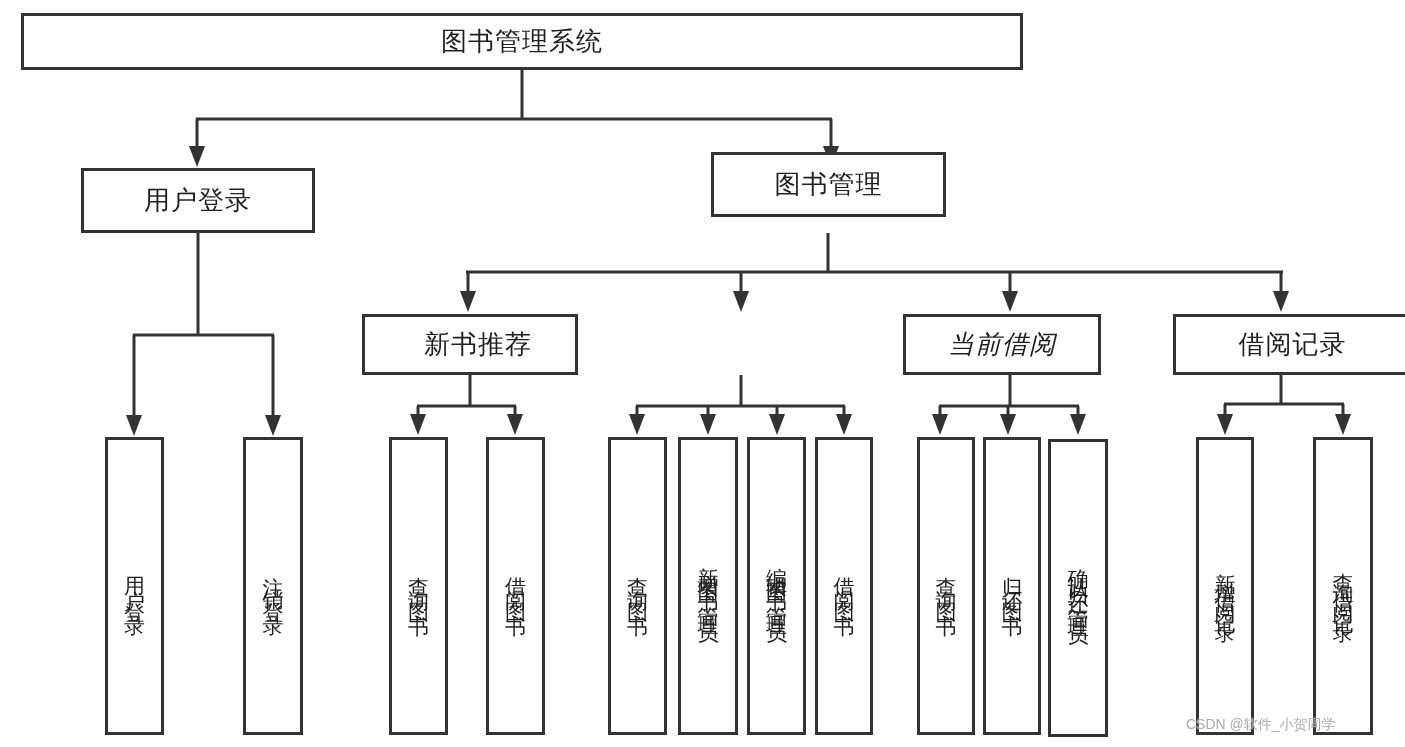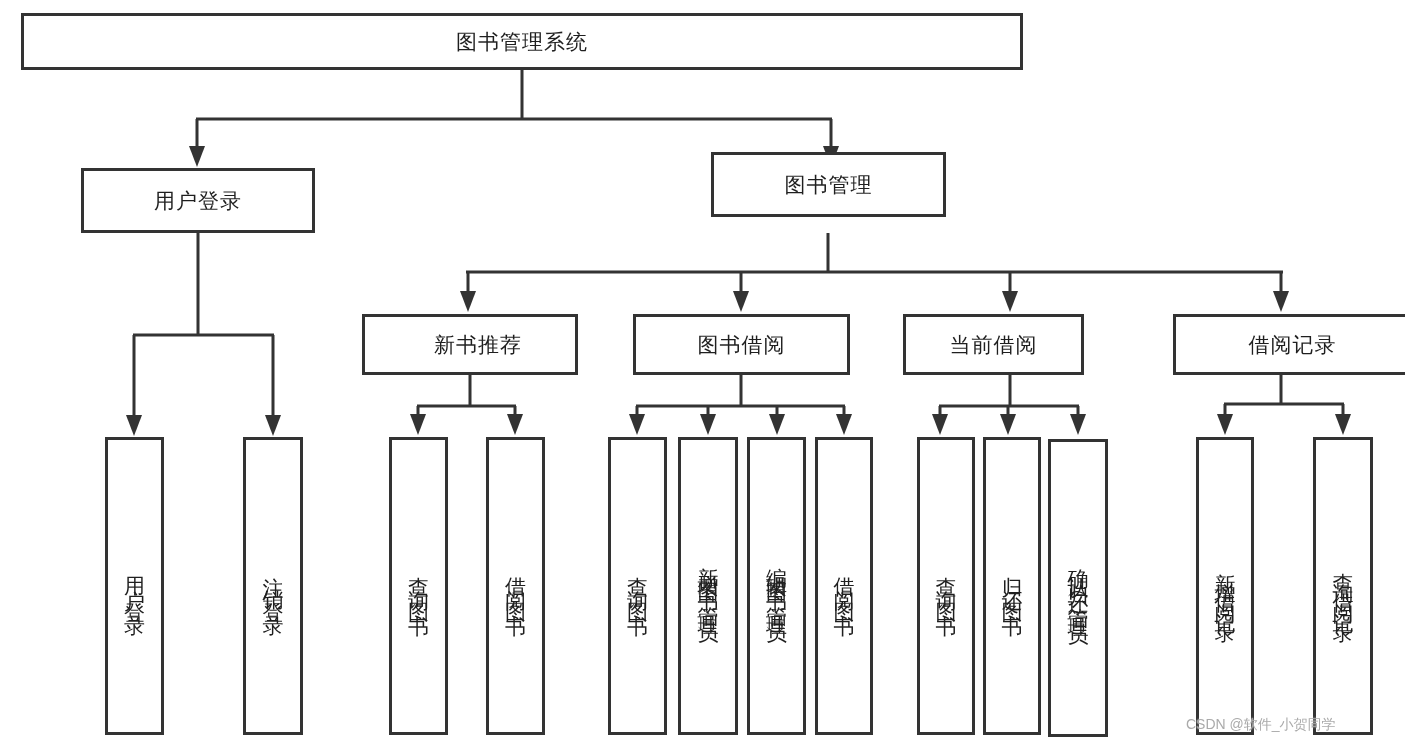--- a/index.html
+++ b/index.html
@@ -7,21 +7,21 @@
     position:relative;width:1405px;height:747px;background:#ffffff;overflow:hidden;
     font-family:"Liberation Sans","DejaVu Sans",sans-serif;
   }
   #wires{position:absolute;left:0;top:0;z-index:1;}
   .node{
     position:absolute;box-sizing:border-box;background:#ffffff;
     border:3px solid #333333;color:#1f1f1f;z-index:2;
   }
   .hbox{
     display:flex;align-items:center;justify-content:center;
-    font-size:21px;letter-spacing:1px;
+    font-size:26px;letter-spacing:1px;
   }
   .vbox{display:flex;align-items:center;justify-content:center;}
   .vtext{
     writing-mode:vertical-rl;text-orientation:mixed;white-space:nowrap;
     font-size:21px;letter-spacing:13px;color:#1f1f1f;
   }
   .vtext.long{letter-spacing:8px;}
   #watermark{
     position:absolute;left:1186px;top:716px;z-index:3;
     font-size:14px;color:rgba(165,165,165,0.95);white-space:nowrap;
@@ -80,24 +80,21 @@
   <div class="node hbox" style="left:81px;top:168px;width:234px;height:65px;">
     <span>用户登录</span>
   </div>
   <div class="node hbox" style="left:711px;top:152px;width:235px;height:65px;">
     <span>图书管理</span>
   </div>
 
   <div class="node hbox" style="left:362px;top:314px;width:216px;height:61px;padding-left:16px;">
     <span>新书推荐</span>
   </div>
-  <div class="node hbox" style="left:633px;top:314px;width:217px;height:61px;">
-    <span>图书借阅</span>
-  </div>
-  <div class="node hbox" style="left:903px;top:314px;width:181px;height:61px;">
+  <div class="node hbox" style="left:903px;top:314px;width:198px;height:61px;font-style:italic;">
     <span>当前借阅</span>
   </div>
   <div class="node hbox" style="left:1173px;top:314px;width:239px;height:61px;">
     <span>借阅记录</span>
   </div>
 
   <div class="node vbox" style="left:105px;top:437px;width:59px;height:298px;">
     <span class="vtext">用户登录</span>
   </div>
   <div class="node vbox" style="left:243px;top:437px;width:60px;height:298px;">

